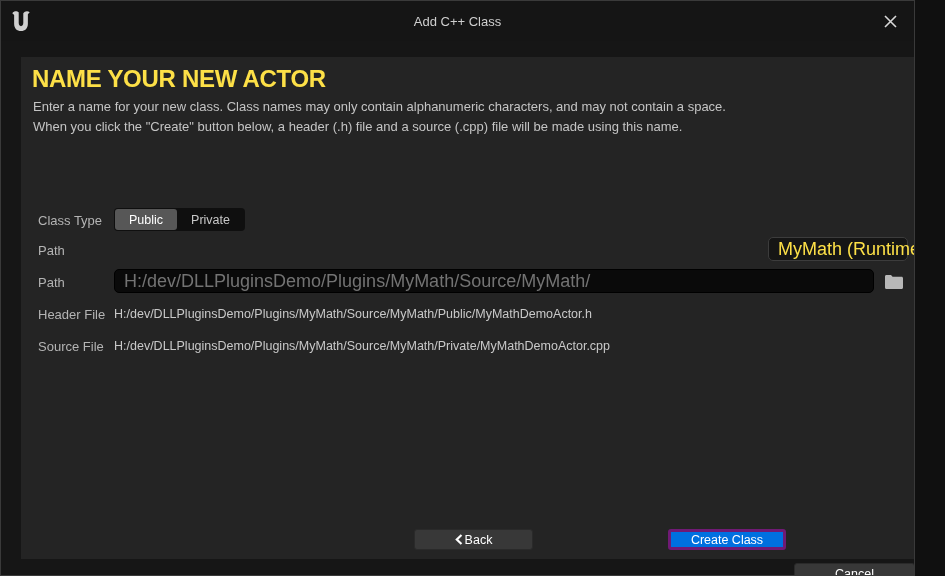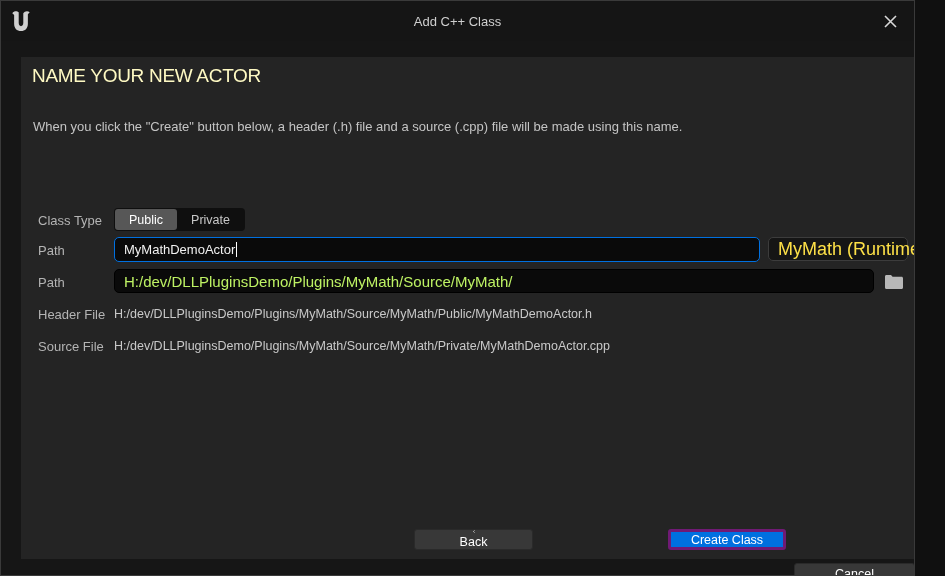--- a/index.html
+++ b/index.html
@@ -49,24 +49,24 @@
   
   .panel {
     position: absolute;
     left: 20px; top: 56px;
     width: 905px; height: 502px;
     background: #242424;
   }
   .page-title {
     position: absolute;
     left: 31px; top: 64px;
-    font-size: 19px;
-    font-weight: 400;
+    font-size: 24px;
+    font-weight: 700;
     letter-spacing: -0.3px;
-    color: #fef9c3;
+    color: #fde047;
   }
   .desc {
     position: absolute;
     left: 32px;
     font-size: 13px;
     color: #c4c4c4;
   }
   .desc.l1 { top: 98px; }
   .desc.l2 { top: 118px; }
   
@@ -110,21 +110,21 @@
     font-size: 13px;
     color: #f0f0f0;
     cursor: text;
     white-space: nowrap;
     overflow: hidden;
   }
   .text-input.focused {
     border: 1px solid #0070e0;
   }
   #name-input { left: 113px; top: 236px; width: 646px; }
-  #path-input { left: 113px; top: 268px; width: 760px; height: 24px; color: #bef264; font-size: 15px; }
+  #path-input { left: 113px; top: 268px; width: 760px; height: 24px; color: #737373; font-size: 18px; }
   .caret {
     display: inline-block;
     width: 1px; height: 15px;
     background: #ffffff;
     margin-left: 1px;
   }
   .dropdown {
     position: absolute;
     left: 767px; top: 236px;
     width: 140px; height: 24px;
@@ -156,21 +156,20 @@
   
   .btn {
     position: absolute;
     top: 528px;
     height: 21px;
     display: flex; align-items: center; justify-content: center;
     font-size: 12.5px;
     color: #ffffff;
     border-radius: 3px;
     cursor: pointer;
-    flex-direction: column;
   }
   .btn.gray {
     background: #383838;
     border: 1px solid #2a2a2a;
   }
   .btn.blue {
     background: #0070e0;
     border: 3px solid #701a75;
   }
   #back-btn   { left: 413px; width: 119px; gap: 2px; }
@@ -193,33 +192,30 @@
     <div class="close-btn">
       <svg class="icon-svg" width="13" height="13" viewBox="0 0 13 13">
         <path stroke="#d8d8d8" stroke-width="1.6" fill="none" d="M1 1 L12 12 M12 1 L1 12"></path>
       </svg>
     </div>
   </div>
 
   <div class="panel"></div>
 
   <div class="page-title">NAME YOUR NEW ACTOR</div>
+  <div class="desc l1">Enter a name for your new class. Class names may only contain alphanumeric characters, and may not contain a space.</div>
   <div class="desc l2">When you click the "Create" button below, a header (.h) file and a source (.cpp) file will be made using this name.</div>
 
   <div class="form-label" style="top:212px">Class Type</div>
   <div class="seg-control">
     <div class="seg-btn selected">Public</div>
     <div class="seg-btn">Private</div>
   </div>
 
   <div class="form-label" style="top:242px">Path</div>
-  <div id="name-input" class="text-input focused">
-    <span>MyMathDemoActor</span>
-      <span class="caret"></span>
-  </div>
   <div class="dropdown">
     <span class="dd-value">MyMath (Runtime)</span>
     <svg class="icon-svg" width="11" height="7" viewBox="0 0 11 7">
       <path stroke="#e0e0e0" stroke-width="1.7" fill="none" d="M1 1.2 L5.5 5.6 L10 1.2"></path>
     </svg>
   </div>
 
   <div class="form-label" style="top:274px">Path</div>
   <div id="path-input" class="text-input">
     <span>H:/dev/DLLPluginsDemo/Plugins/MyMath/Source/MyMath/</span>

